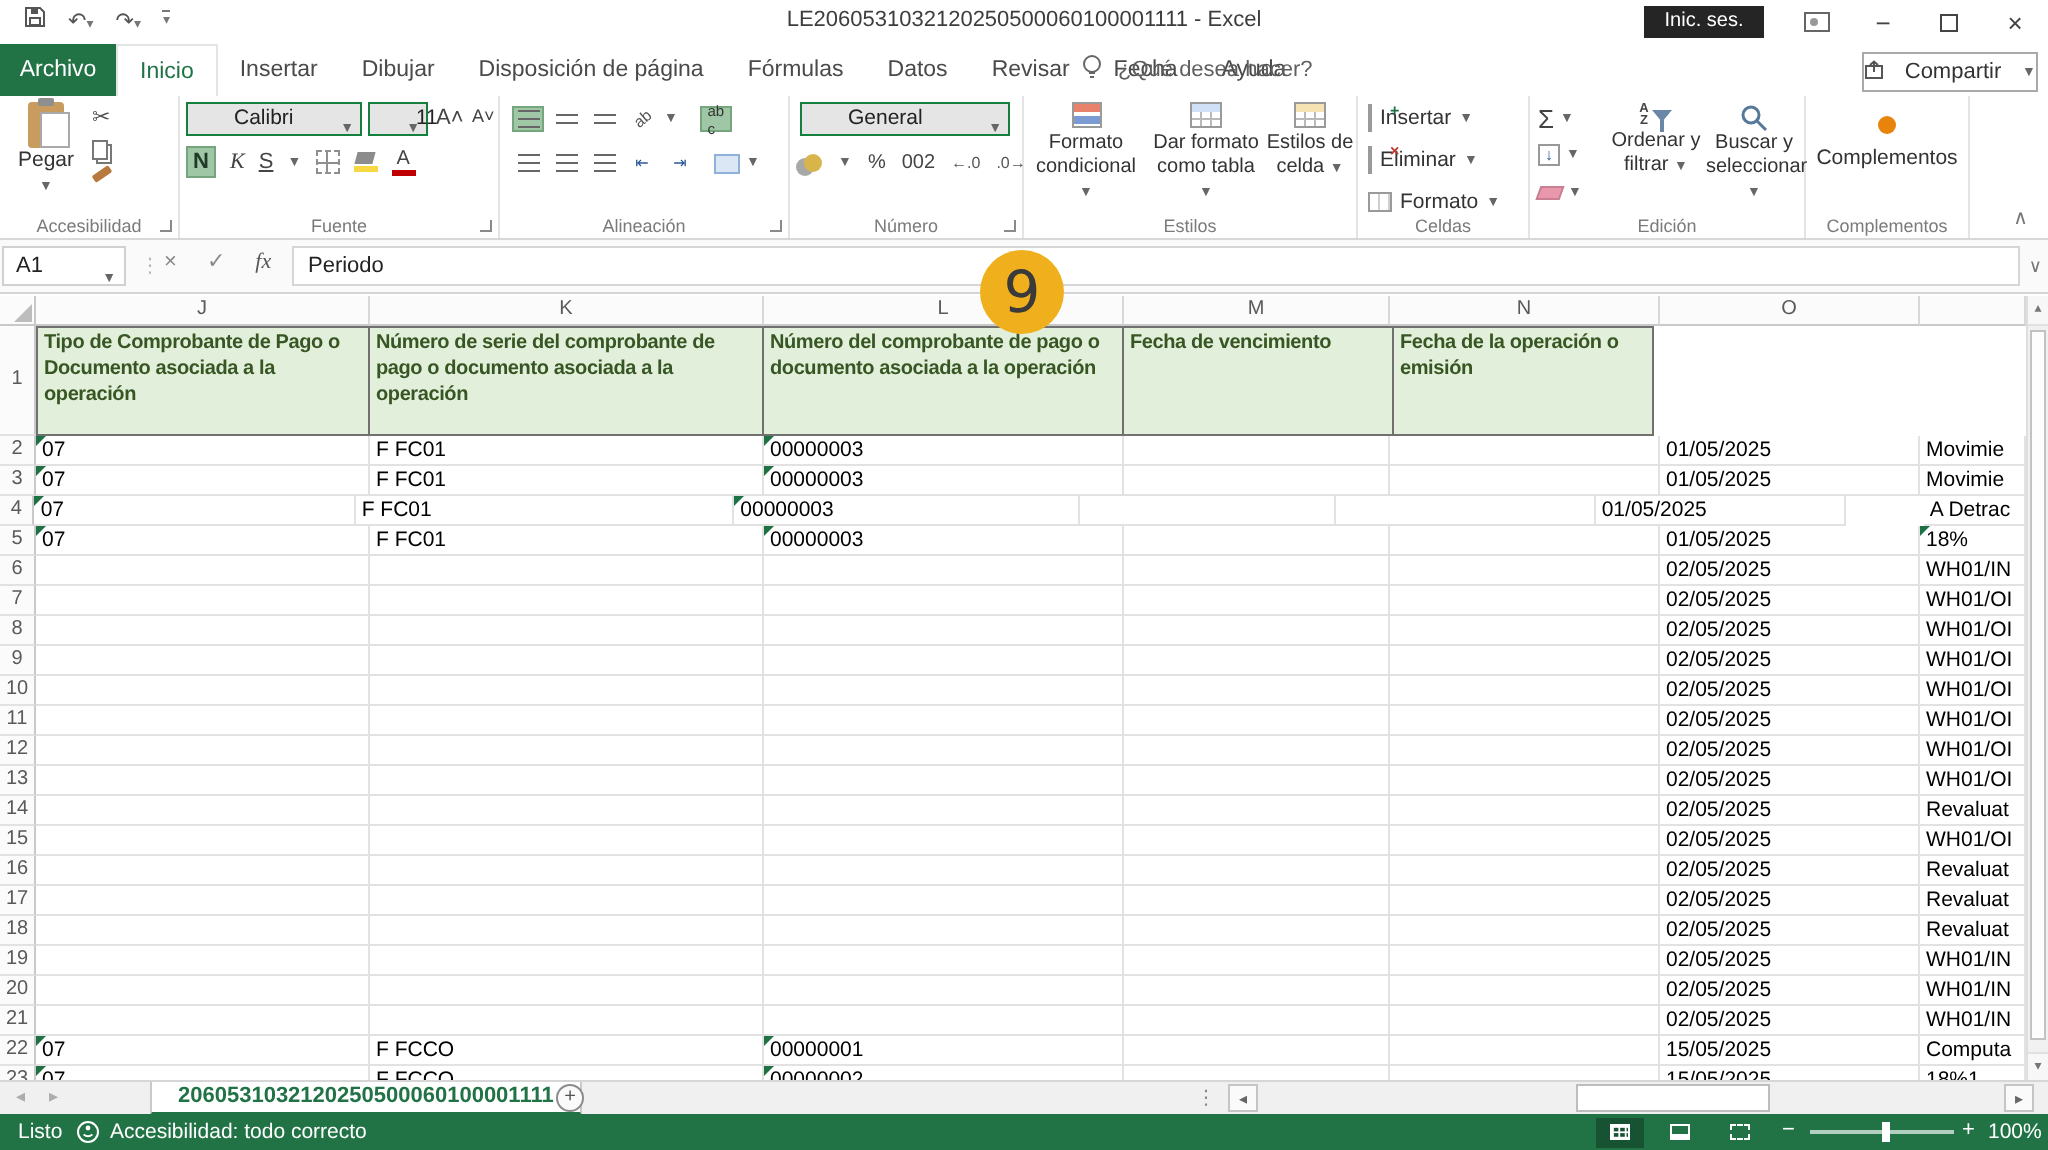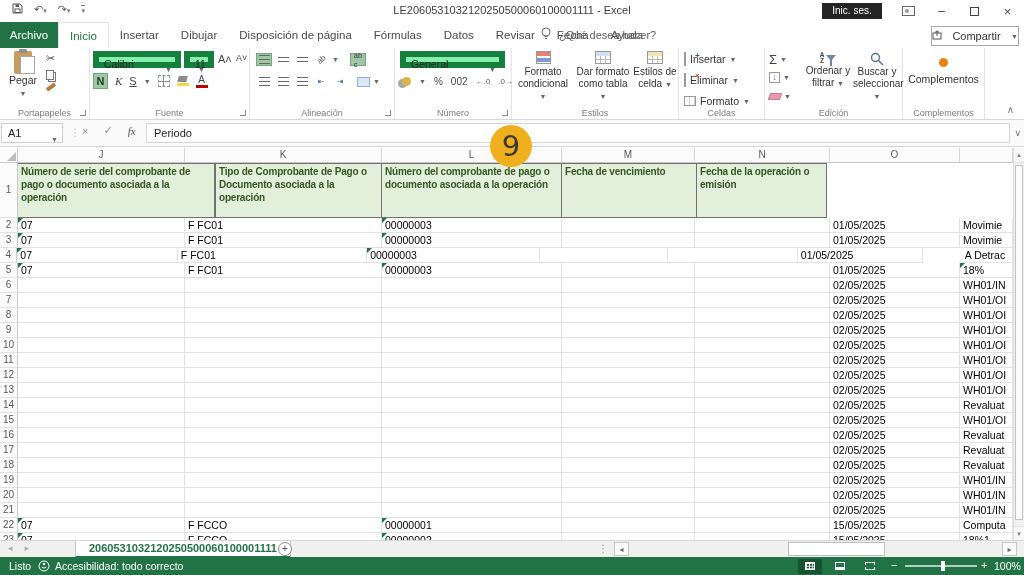--- a/index.html
+++ b/index.html
@@ -36,21 +36,21 @@
   .chev{font-size:7px;color:#666}
 
   .paste-btn{position:absolute;left:5px;top:3px;width:36px;height:56px;text-align:center;font-size:10.5px;color:#333}
   .ic-clip{width:18px;height:23px;background:#c89b5e;border-radius:2px;margin:0 auto;position:relative}
   .ic-clip::before{content:"";position:absolute;left:5px;top:-2px;width:8px;height:4px;background:#8f8f8f;border-radius:1px}
   .ic-clip::after{content:"";position:absolute;right:-3px;top:5px;width:13px;height:16px;background:#fff;border:1px solid #a9a9a9}
   .mini-col{position:absolute;left:46px;top:4px;display:flex;flex-direction:column;gap:5px;color:#555;font-size:11px}
   .ic-copy{width:8px;height:10px;border:1px solid #777;background:#fff;box-shadow:2px 2px 0 -1px #fff,2px 2px 0 0 #777}
   .ic-brush{width:10px;height:4px;background:#b8793c;transform:rotate(-35deg);border-radius:1px}
 
-  .selbox{position:absolute;height:17px;border:6px solid #15803d;background:#86efac;font-size:10.5px;color:#222;line-height:15px;padding-left:5px}
+  .selbox{position:absolute;height:17px;border:1px solid #15803d;background:#e5e5e5;font-size:10.5px;color:#222;line-height:15px;padding-left:23px}
   .selbox .chev{position:absolute;right:3px;top:5px}
   .fmt-row{position:absolute;left:3px;top:25px;display:flex;align-items:center;gap:7px;font-size:11px;color:#444}
   .bold-btn{width:15px;height:16px;background:#9fc7a6;border:1px solid #74a57d;font-weight:bold;text-align:center;line-height:15px;color:#1f3a26}
   .ital{font-style:italic;font-family:"Liberation Serif",serif}
   .undl{text-decoration:underline}
   .ic-borders{width:12px;height:12px;border:1px dashed #8f8f8f;background:linear-gradient(#8f8f8f,#8f8f8f) center/100% 1px no-repeat,linear-gradient(#8f8f8f,#8f8f8f) center/1px 100% no-repeat}
   .swatch{display:inline-flex;flex-direction:column;align-items:center;line-height:9px}
   .sw-bar{width:12px;height:3px;margin-top:1px}
   .ab-fill{width:9px;height:6px;background:#8c8c8c;transform:skewX(-15deg)}
 
@@ -211,21 +211,21 @@
     <div class="paste-btn">
       <div class="ic-clip"></div>
       <div>Pegar</div>
       <span class="chev">▼</span>
     </div>
     <div class="mini-col">
       <span>✂</span>
       <span class="ic-copy"></span>
       <span class="ic-brush"></span>
     </div>
-    <div class="glabel">Portapapeles</div>
+    <div class="glabel">Accesibilidad</div>
     <div class="launcher"></div>
   </div>
 
   <div class="rgroup" style="left:90px;width:160px">
     <div class="selbox" style="left:3px;top:3px;width:88px"><span>Calibri</span><span class="chev">▼</span></div>
     <div class="selbox" style="left:94px;top:3px;width:30px"><span>11</span><span class="chev">▼</span></div>
     <span style="position:absolute;left:128px;top:5px;font-size:11px;color:#444">A˄</span>
     <span style="position:absolute;left:146px;top:5px;font-size:9px;color:#444">A˅</span>
     <div class="fmt-row">
       <span class="bold-btn">N</span>
@@ -399,22 +399,22 @@
       <div class="colhead" style="width: 197px;">K</div>
       <div class="colhead" style="width: 180px;">L</div>
       <div class="colhead" style="width: 133px;">M</div>
       <div class="colhead" style="width: 135px;">N</div>
       <div class="colhead" style="width: 130px;">O</div>
       <div class="colhead" style="width: 53px;"></div>
     </div>
   <div id="rows-container">
       <div class="grow hrow">
         <div class="rownum">1</div>
+        <div class="hcell first" style="width: 167px;">Tipo de Comprobante de Pago o Documento asociada a la operación</div>
         <div class="hcell" style="width: 197px;">Número de serie del comprobante de pago o documento asociada a la operación</div>
-        <div class="hcell first" style="width: 167px;">Tipo de Comprobante de Pago o Documento asociada a la operación</div>
         <div class="hcell" style="width: 180px;">Número del comprobante de pago o documento asociada a la operación</div>
         <div class="hcell" style="width: 135px;">Fecha de vencimiento</div>
         <div class="hcell" style="width: 130px;">Fecha de la operación o emisión</div>
       </div>
       <div class="grow">
         <div class="rownum">2</div>
         <div class="cell" style="width: 167px;"><span>07</span><span class="tri"></span></div>
         <div class="cell" style="width: 197px;"><span>F FC01</span></div>
         <div class="cell" style="width: 180px;"><span>00000003</span><span class="tri"></span></div>
         <div class="cell" style="width: 133px;"></div>

